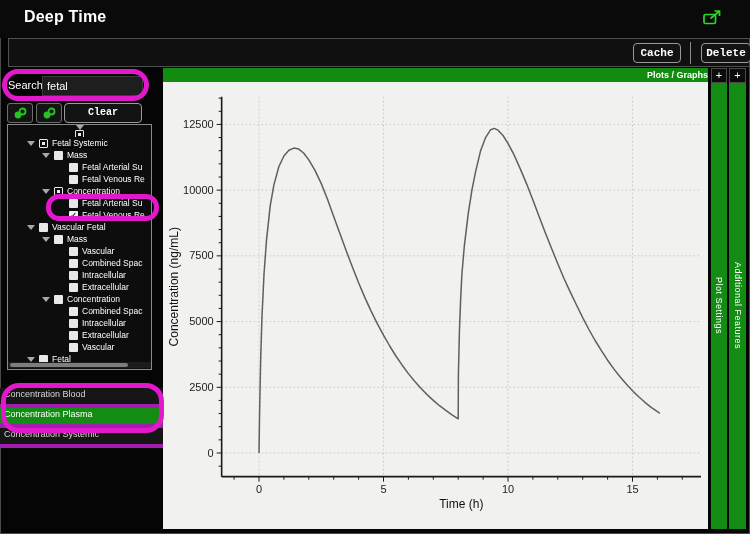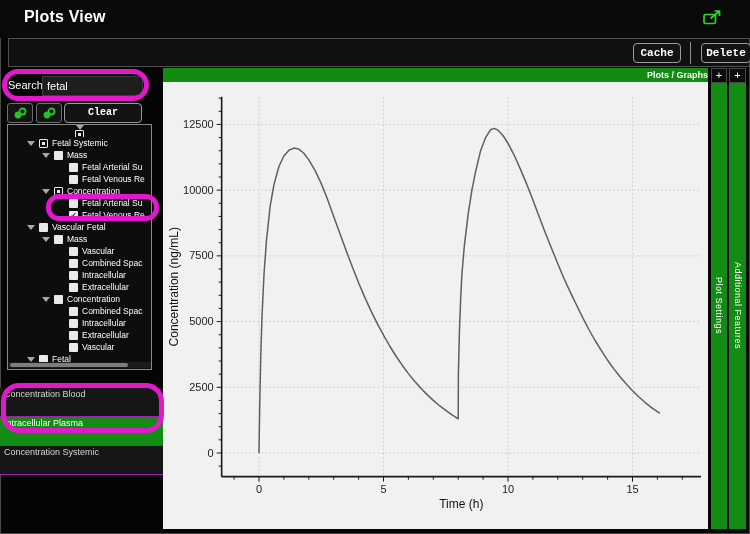--- a/index.html
+++ b/index.html
@@ -44,22 +44,22 @@
         display:flex; align-items:center; justify-content:center; }
   .cb.unchecked { background:#e9e9e9; }
   .cb.partial { background:#0d0d0d; border:1px solid #e9e9e9; }
   .cb.partial .cbi { width:3px; height:3px; background:#e9e9e9; }
   .cb.checked { background:#f2f2f2; color:#000; font-size:8px; font-weight:700; line-height:9px; }
   .tlabel { color:#fff; font-size:8.5px; }
   .hscroll { position:absolute; left:8px; top:362px; width:143px; height:6px; background:#1c1c1c; }
   .hscroll .thumb { position:absolute; left:2px; top:1px; width:118px; height:4px; background:#7d7d7d; border-radius:2px; }
 
   .list-panel { position:absolute; left:0px; top:388px; width:163px; }
-  .lrow { height:29px; line-height:13.5px; font-size:9px; color:#d6d6d6; padding-left:4px;
-          background:#161616; border-bottom:1px solid #a21caf; white-space:nowrap; overflow:hidden; cursor:pointer; }
+  .lrow { height:20px; line-height:13.5px; font-size:9px; color:#d6d6d6; padding-left:4px;
+          background:#161616; border-bottom:4px solid #a21caf; white-space:nowrap; overflow:hidden; cursor:pointer; }
   .lrow.selected { background:#128c12; color:#fff; }
 
   
   .plot-panel { position:absolute; left:163px; top:68px; width:545px; height:461px; background:#f1f1f0; }
   .plot-header { position:absolute; left:0; top:0; width:545px; height:14px; background:#118c11;
                  color:#fff; font-size:9px; font-weight:700; text-align:right; line-height:14px; }
   #chart { position:absolute; left:0; top:14px; width:545px; height:447px; background:#f1f1f0; }
   #chart text { font-family:"Liberation Sans", sans-serif; }
 
   
@@ -75,21 +75,21 @@
   .ring-search { left:2px; top:69px; width:147px; height:32px; }
   .ring-tree   { left:46px; top:194px; width:113px; height:27px; border-radius:13px; }
   .ring-list   { left:1px; top:383px; width:163px; height:50px; border-radius:18px; }
 </style>
 </head>
 <body>
 
 <div class="app">
 
   <div class="titlebar">
-    <div class="title">Plots View</div>
+    <div class="title">Deep Time</div>
     <div class="ext-icon">
       <svg width="19" height="15" viewBox="0 0 19 15">
         <rect x="1" y="4.5" width="11.5" height="9" rx="1.5" fill="none" stroke="#2ad82a" stroke-width="1.7"></rect>
         <path d="M7.5 8.5 L16 1.5 M11.5 1 h5 v5" fill="none" stroke="#2ad82a" stroke-width="1.7"></path>
       </svg>
     </div>
   </div>
 
   <div class="toolbar">
     <div class="btn btn-cache">Cache</div>
@@ -221,21 +221,21 @@
         <span class="cb unchecked"></span>
         <span class="tlabel">Fetal</span>
       </div>
     </div>
   <div class="hscroll">
       <div class="thumb"></div>
     </div>
 
   <div class="list-panel" id="list">
       <div class="lrow">Concentration Blood</div>
-      <div class="lrow selected">Intracellular Plasma</div>
+      <div class="lrow selected">Concentration Plasma</div>
       <div class="lrow">Concentration Systemic</div>
     </div>
 
   <div class="plot-panel">
     <div class="plot-header">Plots / Graphs</div>
     <svg id="chart" viewBox="0 0 545 447">
         <line x1="96" x2="96" y1="14.828765000000033" y2="394.65713" stroke="#c6c6c3" stroke-dasharray="1.5,2.5"></line>
         <line x1="220.5" x2="220.5" y1="14.828765000000033" y2="394.65713" stroke="#c6c6c3" stroke-dasharray="1.5,2.5"></line>
         <line x1="345" x2="345" y1="14.828765000000033" y2="394.65713" stroke="#c6c6c3" stroke-dasharray="1.5,2.5"></line>
         <line x1="469.5" x2="469.5" y1="14.828765000000033" y2="394.65713" stroke="#c6c6c3" stroke-dasharray="1.5,2.5"></line>

